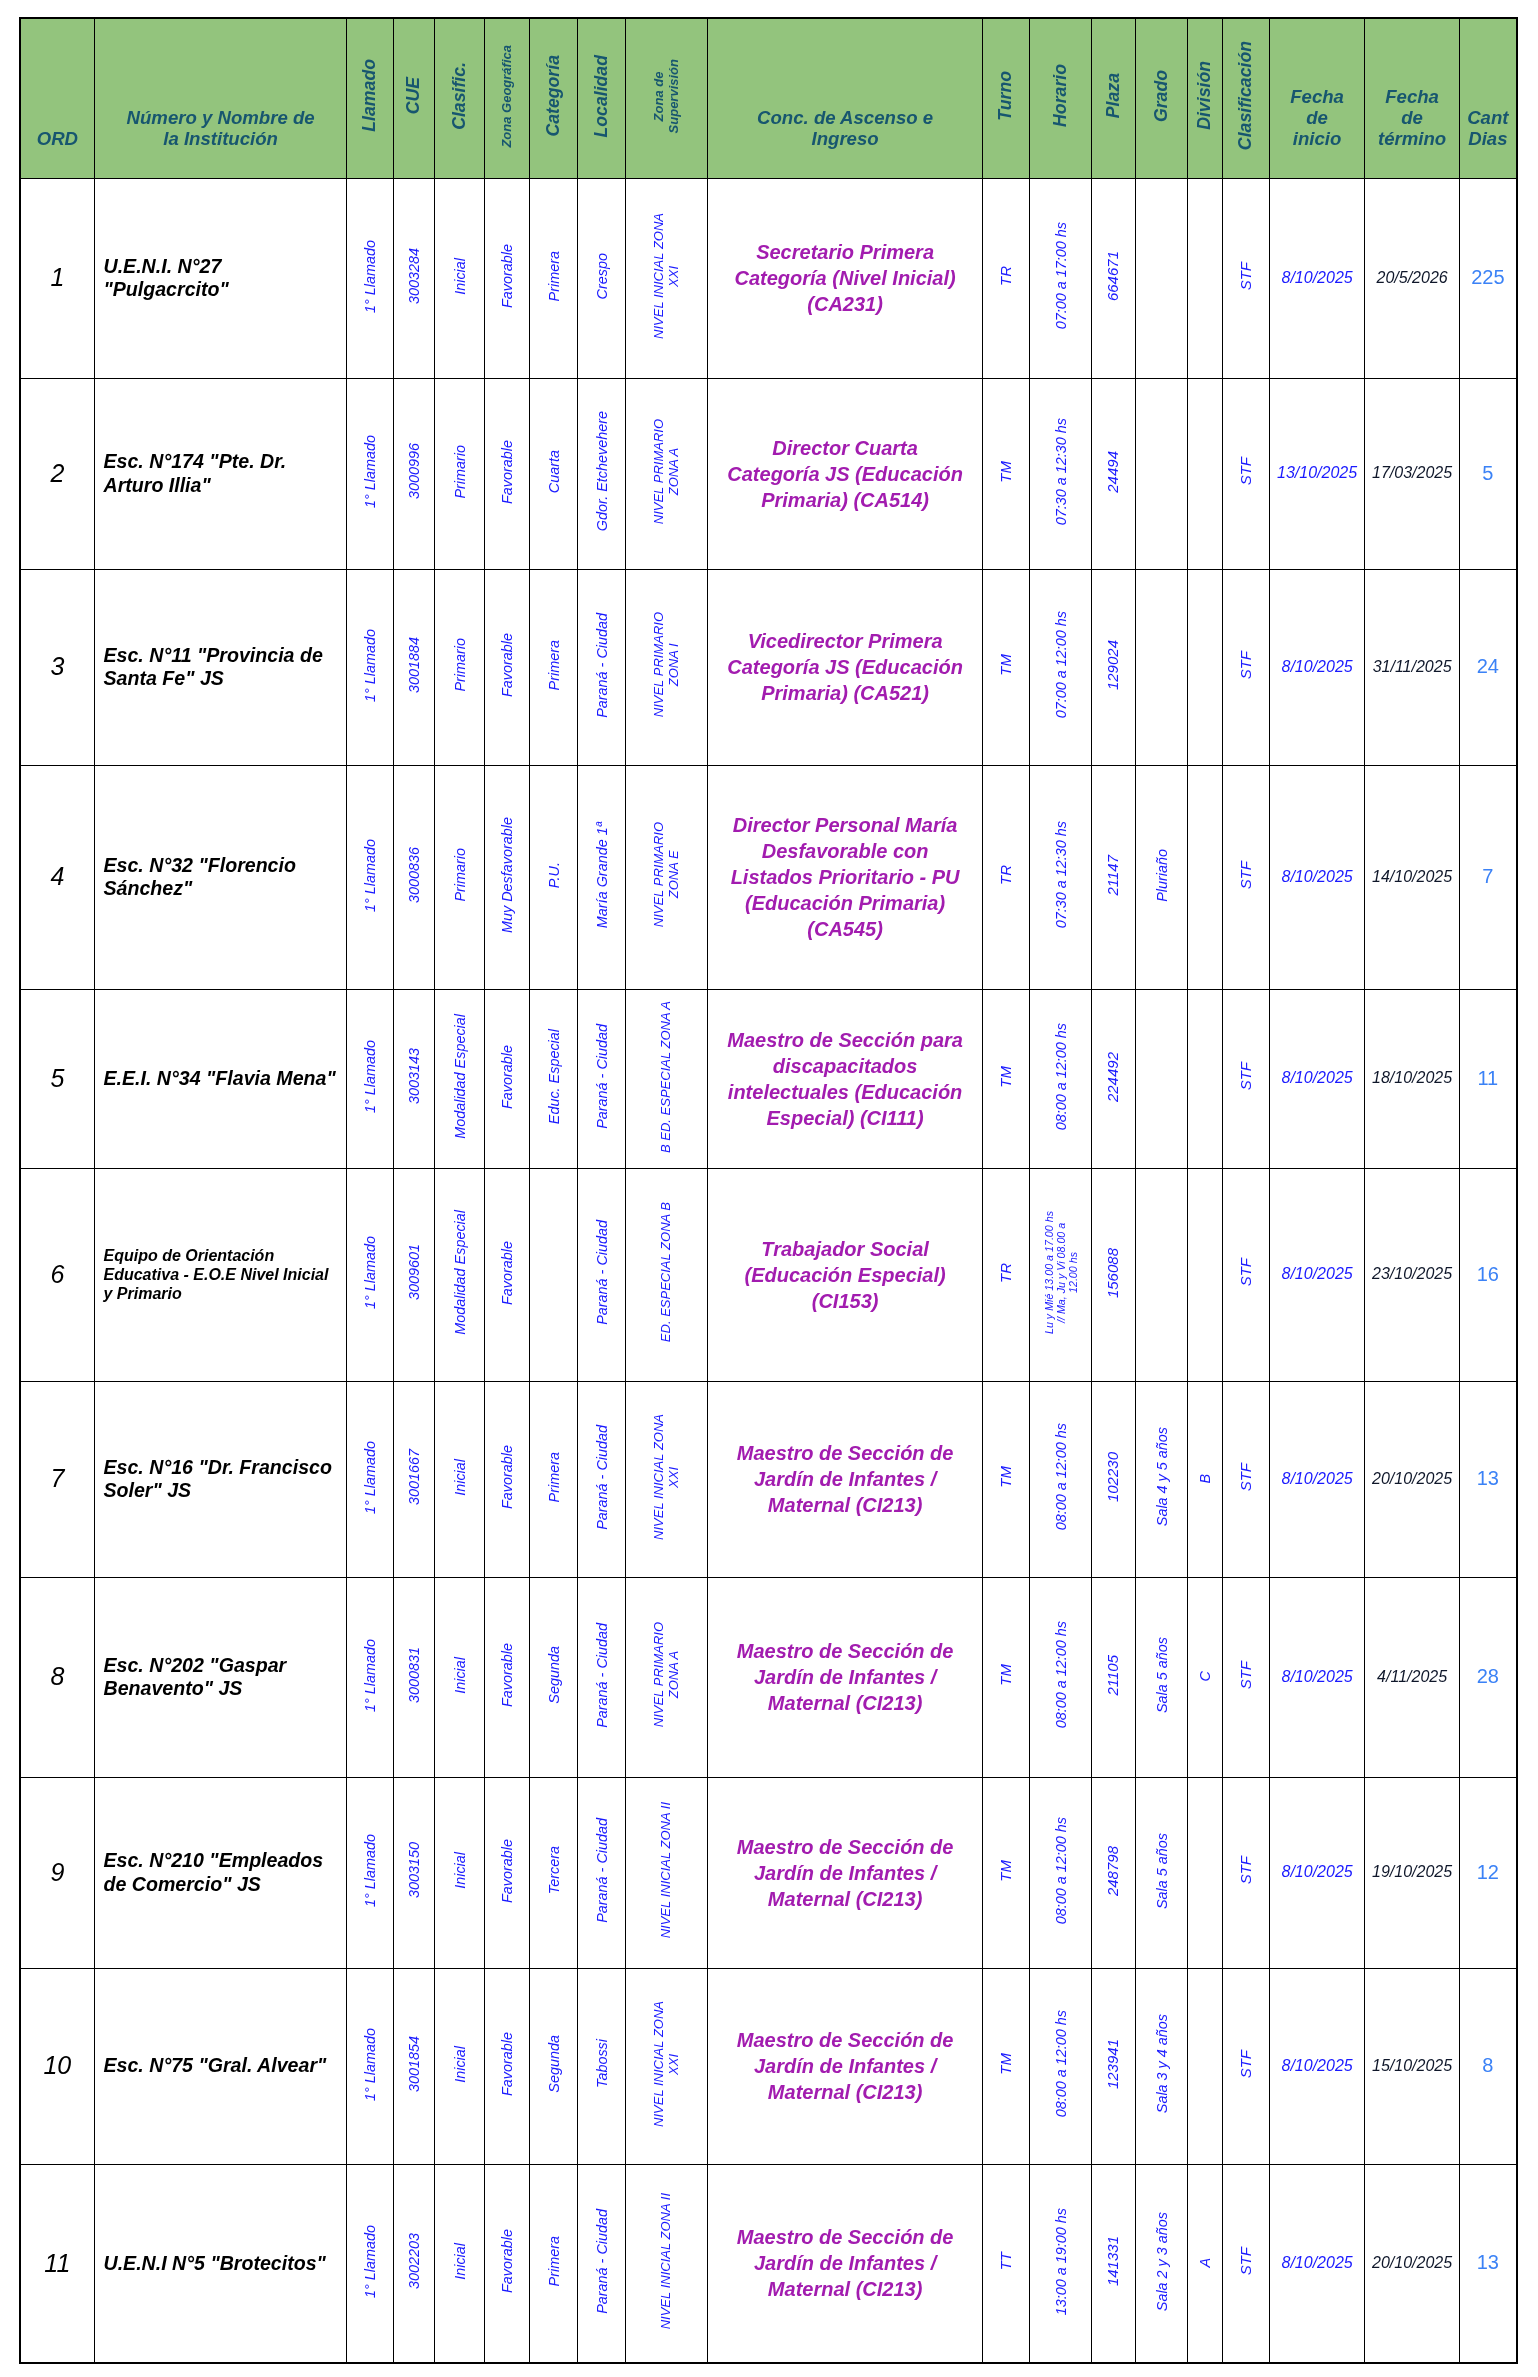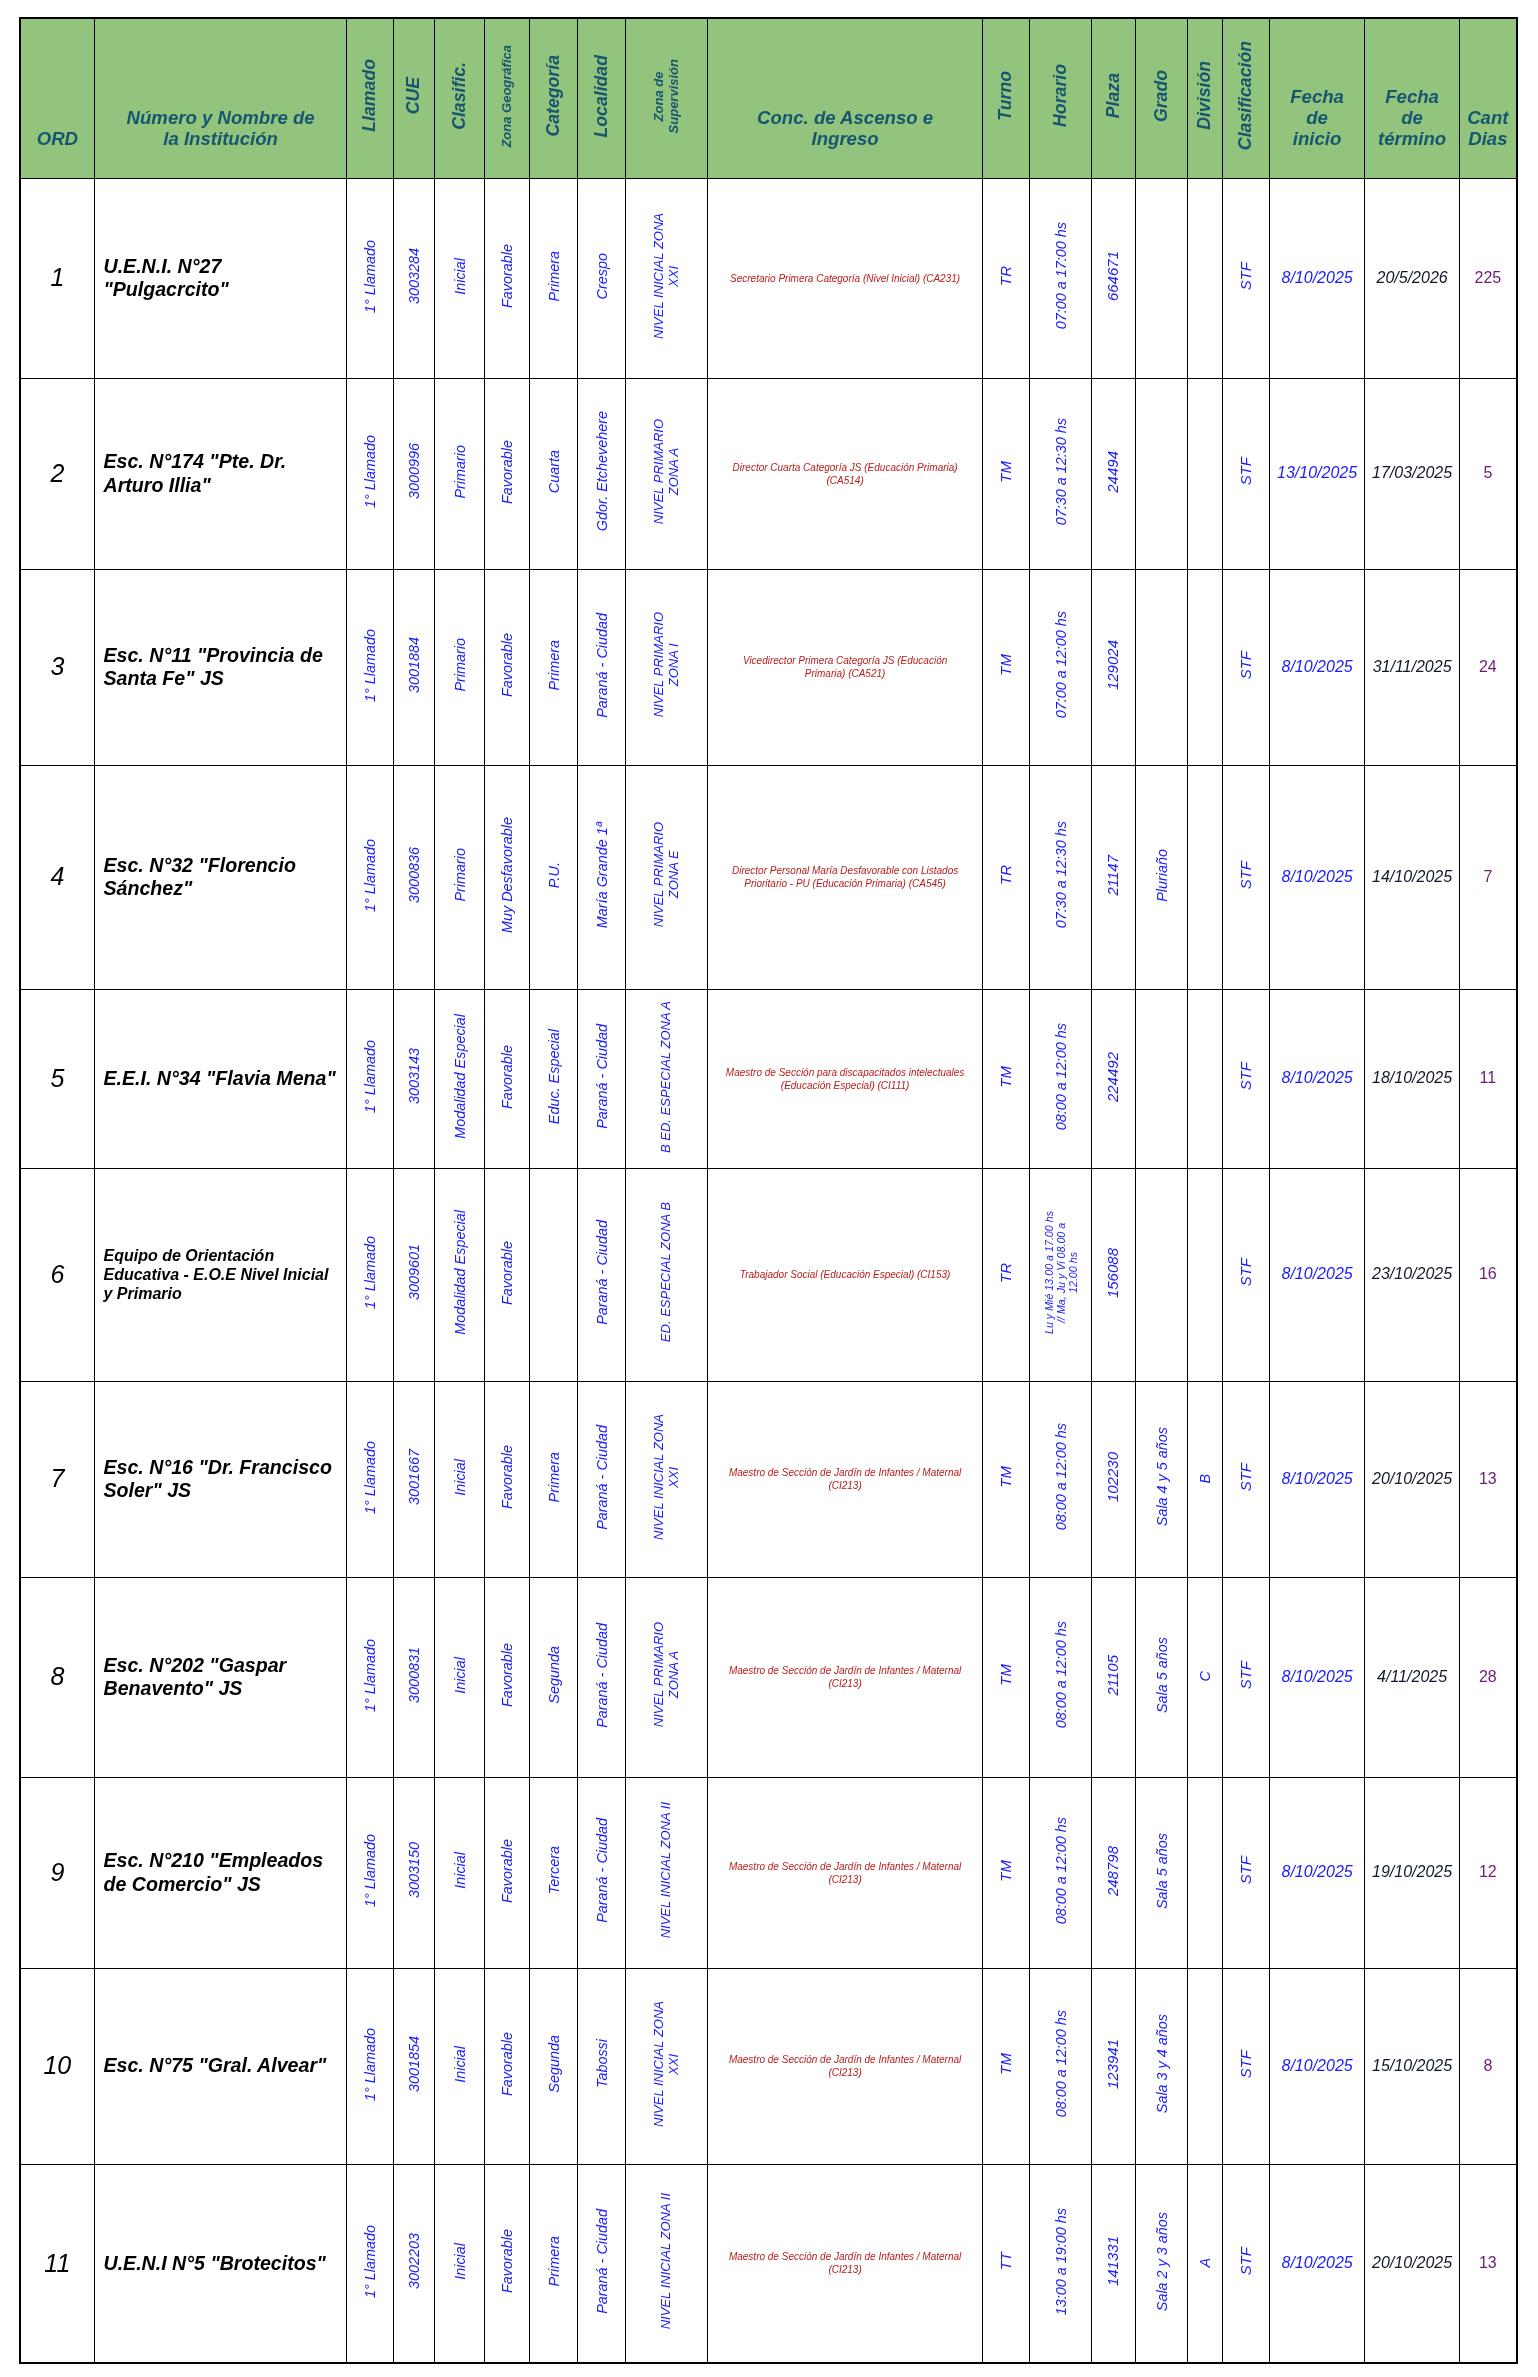--- a/index.html
+++ b/index.html
@@ -30,29 +30,29 @@
     max-height:100%;
   }
   td{
     background:#fff;vertical-align:middle;text-align:center;
     font-style:italic;color:#1A1AFF;font-size:14.4px;
     white-space:pre-line;line-height:1.18;
   }
   .td-ord{color:#000;font-size:25px;}
   .td-institucion{color:#000;font-weight:bold;font-size:19.6px;text-align:left;padding:0 5.6px 0 8.4px;line-height:1.2;}
   .td-institucion.small{font-size:16px;margin-top:47px;}
-  .td-concurso{color:#b91c1c;font-weight:normal;font-size:10px;padding:0 17px;line-height:1.3;}
+  .td-concurso{color:#a21caf;font-weight:bold;font-size:20px;padding:0 17px;line-height:1.3;}
   .td-zona_supervision .rot{font-size:13px;}
   .td-turno{font-size:15px;}
   .td-plaza{font-size:15px;}
   .td-clasificacion{font-size:15px;}
   .td-horario .rot.small{font-size:10.7px;}
   .td-fecha_inicio{font-size:16px;margin-top:32px;}
   .td-fecha_termino{color:#0f172a;font-size:16px;}
-  .td-cant_dias{color:#701a75;font-style:normal;font-size:16px;}
+  .td-cant_dias{color:#3b82f6;font-style:normal;font-size:20px;}
 </style>
 </head>
 <body>
 
 <table>
   <colgroup>
       <col style="width: 75px;">
       <col style="width: 252px;">
       <col style="width: 47px;">
       <col style="width: 41px;">

